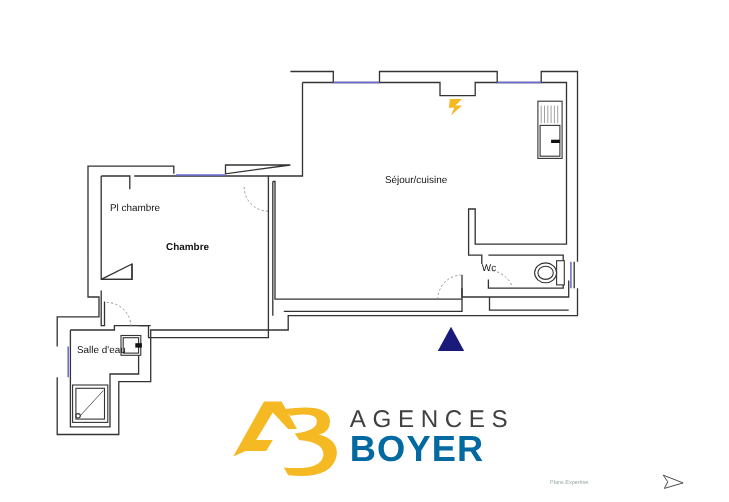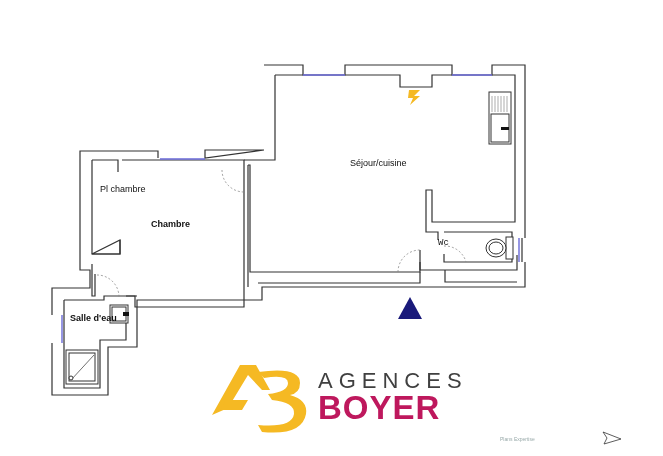--- a/index.html
+++ b/index.html
@@ -4,21 +4,21 @@
 <style>
   html, body { margin:0; padding:0; background:#ffffff; }
   body { width:663px; height:456px; position:relative; overflow:hidden; font-family:"Liberation Sans", sans-serif; }
   svg.plan { position:absolute; left:0; top:0; }
   .wall { fill:none; stroke:#333; stroke-width:1.2; }
   .win { stroke:#6a6ad8; stroke-width:1.4; fill:none; }
   .door { fill:none; stroke:#888; stroke-width:0.8; stroke-dasharray:2 2; }
   .fixture { fill:#fff; stroke:#333; stroke-width:1; }
   .label { position:absolute; font-size:9px; color:#111; white-space:nowrap; }
   .logo-a { position:absolute; left:318px; top:368px; font-size:22px; letter-spacing:6px; color:#404040; font-family:"Liberation Sans", sans-serif; }
-  .logo-b { position:absolute; left:318px; top:389px; font-size:33px; font-weight:bold; letter-spacing:1px; color:#be185d; font-family:"Liberation Sans", sans-serif; }
+  .logo-b { position:absolute; left:318px; top:389px; font-size:33px; font-weight:bold; letter-spacing:1px; color:#0369a1; font-family:"Liberation Sans", sans-serif; }
   .credit { position:absolute; left:500px; top:436px; font-size:5px; color:#9aa; }
 </style>
 </head>
 <body>
 
 <svg class="plan" width="663" height="456">
 
   <g>
 
     <path class="wall" d="M264,65 L303,65 L303,75 L345,75 L345,65 L452,65 L452,75 L492,75 L492,65 L525,65 L525,238 M525,262 L525,287 L262,287 L262,300 L137,300 L137,347 L108,347 L108,395 L52,395 L52,343 M52,315 L52,288 L90,288 L90,270 L80,270 L80,151 L158,151 L158,158 M205,158 L205,150 L264,150 Z"></path>
@@ -91,18 +91,18 @@
   <g>
     <path d="M212,415 L240,365 L256,365 L270,390 L262,390 L248,375 L228,408 Z" fill="#f5b923"></path>
     <path d="M226,400 L248,400 L242,410 L220,410 Z" fill="#f5b923"></path>
     <path d="M258,372 Q300,366 300,383 Q300,393 290,395 Q308,400 306,414 Q302,436 262,432 L258,425 Q292,428 294,414 Q295,402 272,400 L268,394 Q288,392 288,383 Q288,374 264,378 Z" fill="#f5b923"></path>
   </g>
 </svg>
 
 <div class="label" style="left:350px;top:158px;">Séjour/cuisine</div>
 <div class="label" style="left:100px;top:184px;">Pl chambre</div>
 <div class="label" style="left:151px;top:219px;font-weight:bold;">Chambre</div>
-<div class="label" style="left:70px;top:313px;font-weight:bold;">Salle d'eau</div>
-<div class="label" style="left:438px;top:238px;font-family:Liberation Mono, monospace;">Wc</div>
+<div class="label" style="left:70px;top:313px;">Salle d'eau</div>
+<div class="label" style="left:438px;top:238px;">Wc</div>
 
 <div class="logo-a">AGENCES</div>
 <div class="logo-b">BOYER</div>
 <div class="credit">Plans Expertise</div>
 
 </body></html>

